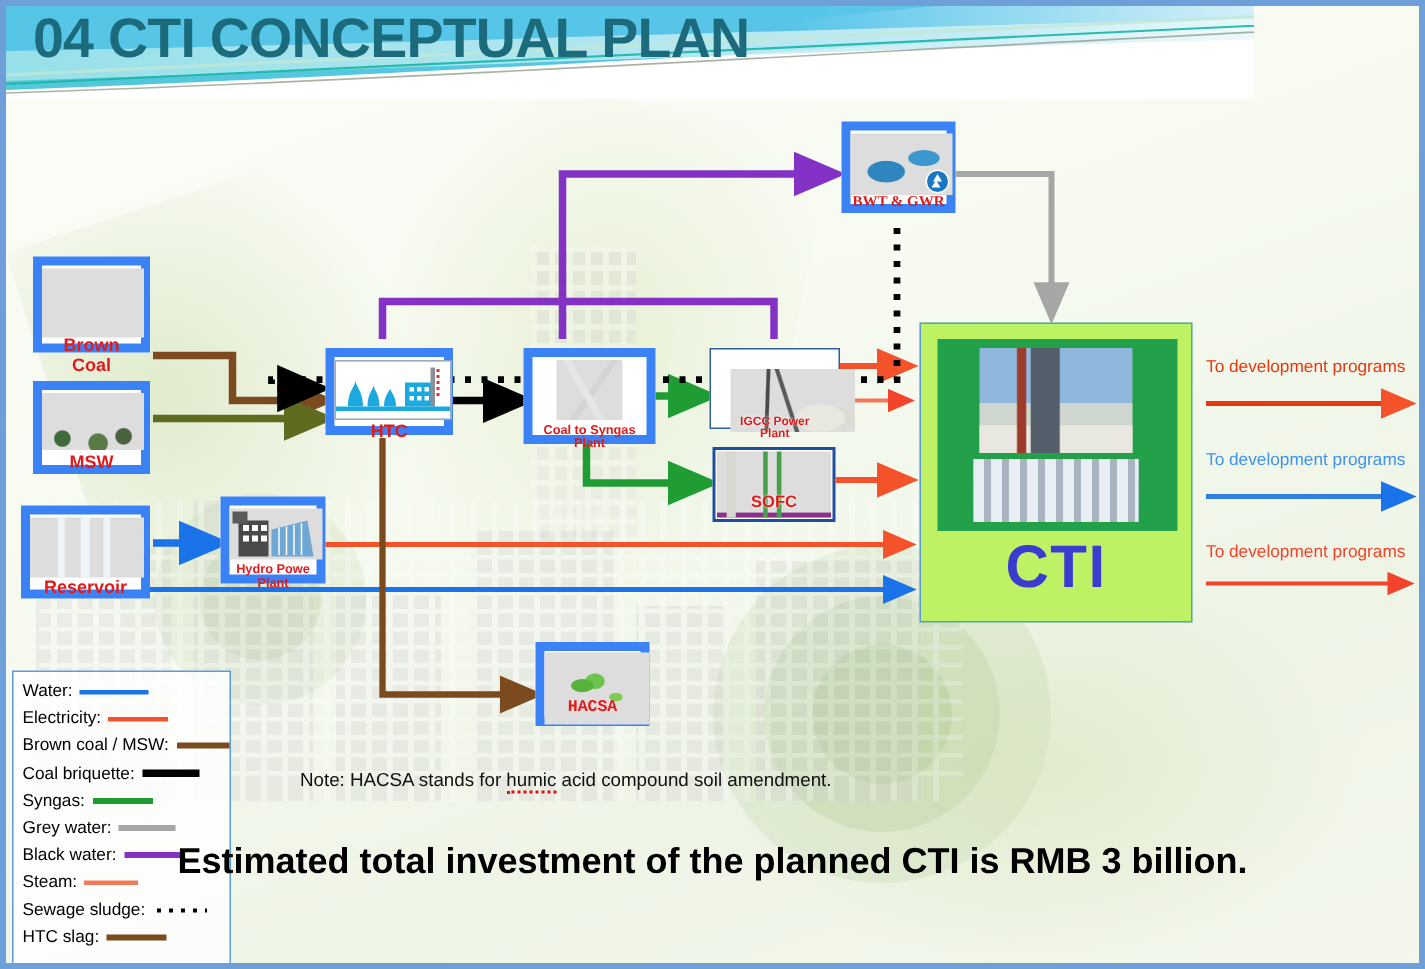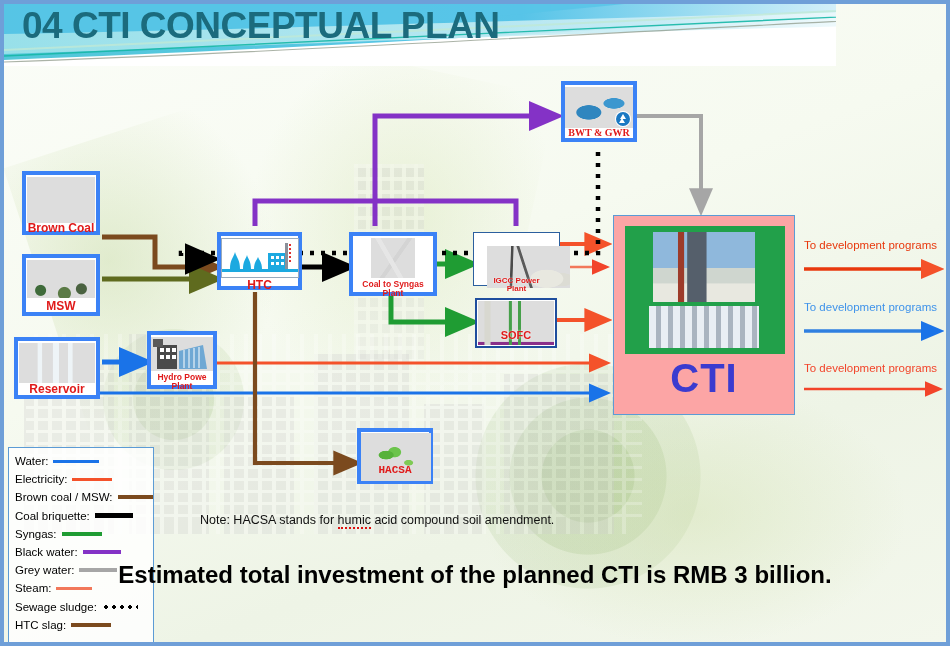--- a/index.html
+++ b/index.html
@@ -51,21 +51,21 @@
     font-size:37px;font-weight:bold;letter-spacing:-0.5px;
     color:#1b6b7d;
     white-space:nowrap;
   }
 
   
   .flow{position:absolute;left:0;top:0;width:942px;height:638px;}
 
   
   .node{position:absolute;box-sizing:border-box;background:#ffffff;
-        border:4px solid #3b82f6;text-align:center;}
+        border:6px solid #3b82f6;text-align:center;}
   .node .thumb{display:block;margin:2px auto 0;background:#ddd;}
   .node .cap{display:block;font-weight:bold;color:#e01b1b;line-height:1.05;}
 
   
   .t-coal{background:
      radial-gradient(ellipse at 25% 30%,#6e5a43 0 14px,transparent 15px),
      radial-gradient(ellipse at 62% 22%,#8c7354 0 13px,transparent 14px),
      radial-gradient(ellipse at 82% 48%,#5b4a36 0 12px,transparent 13px),
      radial-gradient(ellipse at 30% 70%,#7d6748 0 15px,transparent 16px),
      radial-gradient(ellipse at 68% 74%,#4f4130 0 13px,transparent 14px),
@@ -104,21 +104,21 @@
                 radial-gradient(ellipse at 72% 40%,#3c97cf 0 10px,transparent 11px);}
   .t-hacsa{background:linear-gradient(#4a3a28,#2e2216);}
   .t-hacsa:after{content:"";display:block;height:100%;
      background:radial-gradient(ellipse at 36% 46%,#57b23b 0 7px,transparent 8px),
                 radial-gradient(ellipse at 48% 40%,#6cc44c 0 6px,transparent 7px),
                 radial-gradient(ellipse at 68% 62%,#7fca55 0 4px,transparent 5px);}
   .t-hydro{background:#ffffff;}
 
   
   #cti-box{position:absolute;left:609px;top:211px;width:182px;height:200px;
-    background:#fca5a5;border:1px solid #5b9bd5;box-sizing:border-box;}
+    background:#bef264;border:1px solid #5b9bd5;box-sizing:border-box;}
   #cti-img{position:absolute;left:11px;top:10px;width:160px;height:128px;background:#22a04a;}
   #cti-img .pic{position:absolute;left:28px;top:6px;width:102px;height:70px;
     background:linear-gradient(#8fb8dc 0 52%,#cfd6cf 52% 100%);}
   #cti-img .pic:after{content:"";position:absolute;inset:0;
     background:linear-gradient(90deg,transparent 24%,#9d3b2a 25% 30%,transparent 31%),
                linear-gradient(90deg,transparent 33%,#555f6b 34% 52%,transparent 53%),
                linear-gradient(0deg,#e8e8e0 0 26%,transparent 27%);}
   #cti-img .pic2{position:absolute;left:24px;top:80px;width:110px;height:42px;
     background:linear-gradient(#c9d2dc,#9aa6b4);}
   #cti-img .pic2:after{content:"";position:absolute;inset:0;
@@ -460,28 +460,28 @@
       </div>
       <div class="leg-row">
         <span class="leg-txt">Coal briquette:</span>
         <span class="leg-swatch" style="width: 38px; height: 5px; background: rgb(0, 0, 0);"></span>
       </div>
       <div class="leg-row">
         <span class="leg-txt">Syngas:</span>
         <span class="leg-swatch" style="width: 40px; height: 4px; background: rgb(31, 156, 51);"></span>
       </div>
       <div class="leg-row">
+        <span class="leg-txt">Grey water:</span>
+        <span class="leg-swatch" style="width: 38px; height: 4px; background: rgb(166, 166, 166);"></span>
+      </div>
+      <div class="leg-row">
         <span class="leg-txt">Black water:</span>
         <span class="leg-swatch" style="width: 38px; height: 4px; background: rgb(132, 50, 198);"></span>
       </div>
       <div class="leg-row">
-        <span class="leg-txt">Grey water:</span>
-        <span class="leg-swatch" style="width: 38px; height: 4px; background: rgb(166, 166, 166);"></span>
-      </div>
-      <div class="leg-row">
         <span class="leg-txt">Steam:</span>
         <span class="leg-swatch" style="width: 36px; height: 3px; background: rgb(242, 120, 90);"></span>
       </div>
       <div class="leg-row">
         <span class="leg-txt">Sewage sludge:</span>
         <span class="leg-dots" style="width: 36px;"></span>
       </div>
       <div class="leg-row">
         <span class="leg-txt">HTC slag:</span>
         <span class="leg-swatch" style="width: 40px; height: 4px; background: rgb(123, 74, 30);"></span>

